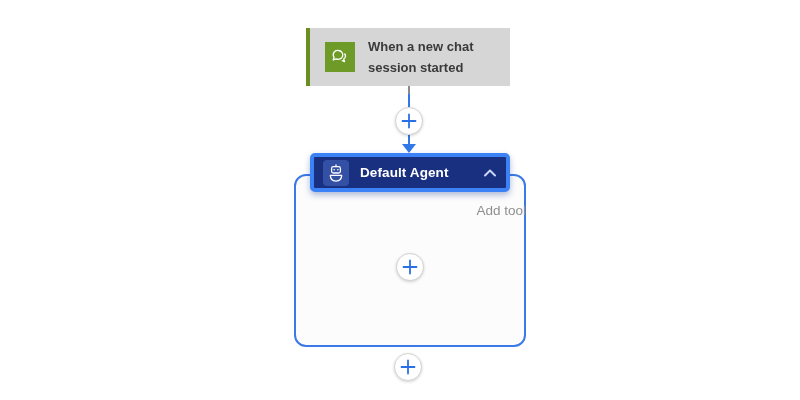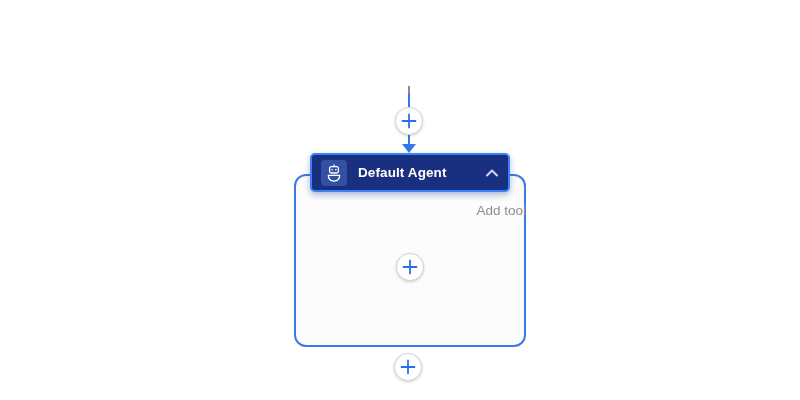--- a/index.html
+++ b/index.html
@@ -50,39 +50,48 @@
     background:#fcfcfc; border:2px solid #3b79e8; border-radius:12px;
   }
   .add-tool-label {
     position:absolute; left:294px; top:203px; width:232px;
     text-align:right; font-size:13.5px; color:#8f8f8f;
   }
 
   
   .agent-header {
     position:absolute; left:310px; top:153px; width:200px; height:39px;
-    background:#18307f; border:2px solid #3b82f6; border-radius:5px;
+    background:#18307f; border:4px solid #3b82f6; border-radius:5px;
     box-shadow:0 3px 6px rgba(30,60,150,0.35);
     display:flex; align-items:center; padding:0 9px; cursor:pointer;
   }
   .agent-icon-tile {
     width:26px; height:26px; border-radius:4px; background:#3450a5;
     display:flex; align-items:center; justify-content:center; flex:0 0 auto;
   }
   .agent-title {
     margin-left:11px; color:#ffffff; font-size:13.5px; font-weight:700;
     letter-spacing:0.1px; white-space:nowrap;
   }
   .chevron-wrap { margin-left:auto; display:flex; align-items:center; cursor:pointer; }
 </style>
 </head>
 <body>
 
 <div class="canvas">
 
+  <div class="trigger-card">
+    <div class="trigger-icon-tile">
+      <svg width="22" height="22" viewBox="0 0 22 22" fill="none">
+        <path d="M15.5 7.5 a4.5 4.2 0 0 1 -0.8 5.6 l0.9 2.6 -2.9 -1.2" stroke="#ffffff" stroke-width="1.3" fill="none" stroke-linejoin="round"></path>
+        <path d="M9.5 4.5 a4.6 4.4 0 1 1 -2.4 8.3 l-2.9 1.2 0.9 -2.6 a4.4 4.4 0 0 1 4.4 -6.9 z" stroke="#ffffff" stroke-width="1.3" fill="none" stroke-linejoin="round"></path>
+      </svg>
+    </div>
+    <div class="trigger-title">When a new chat session started</div>
+  </div>
 
   <div class="stub-gray"></div>
   <div class="line-blue-a"></div>
   <div class="line-blue-b"></div>
   <div class="arrow-down"></div>
 
   <div class="plus-btn plus-btn-connector">
     <svg width="16" height="16" viewBox="0 0 16 16">
       <path d="M8 1.5 V14.5 M1.5 8 H14.5" stroke="#2970e8" stroke-width="1.8" stroke-linecap="round"></path>
     </svg>

